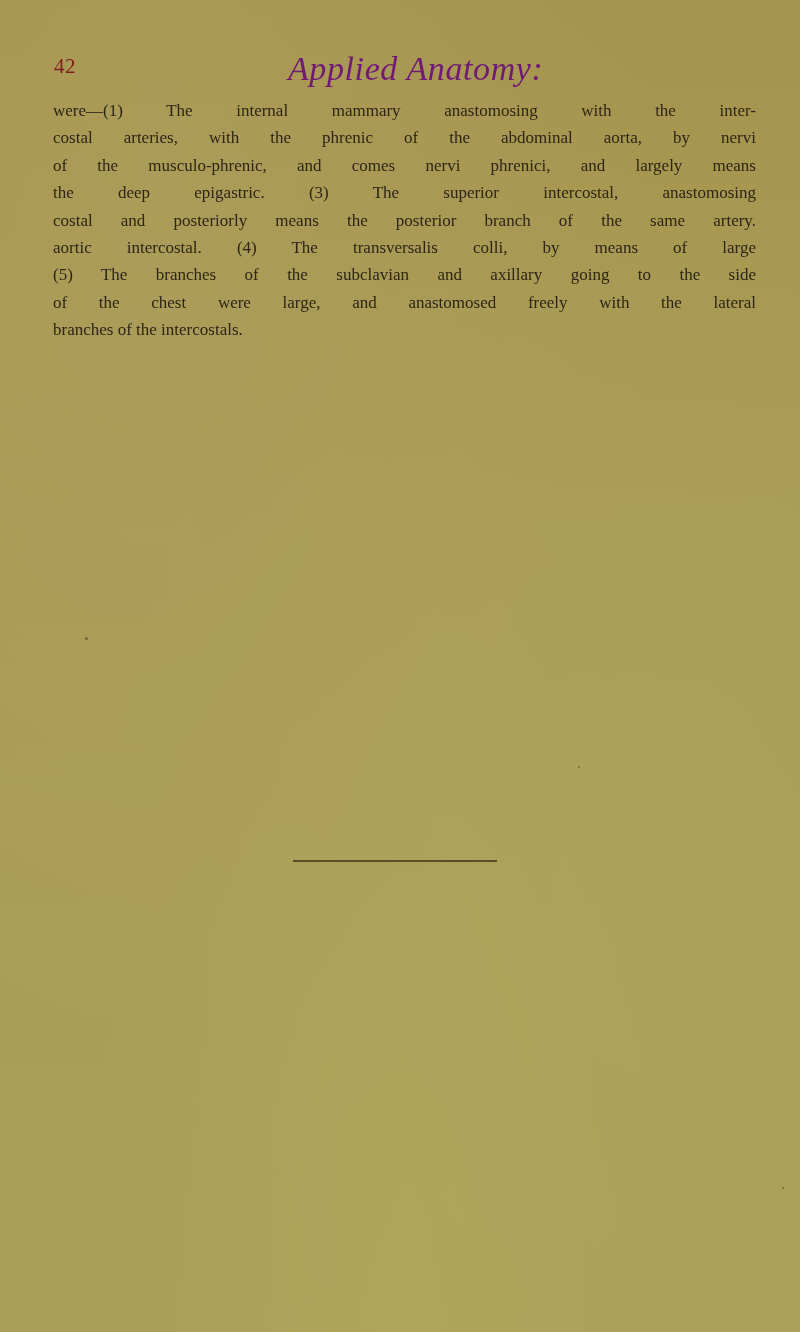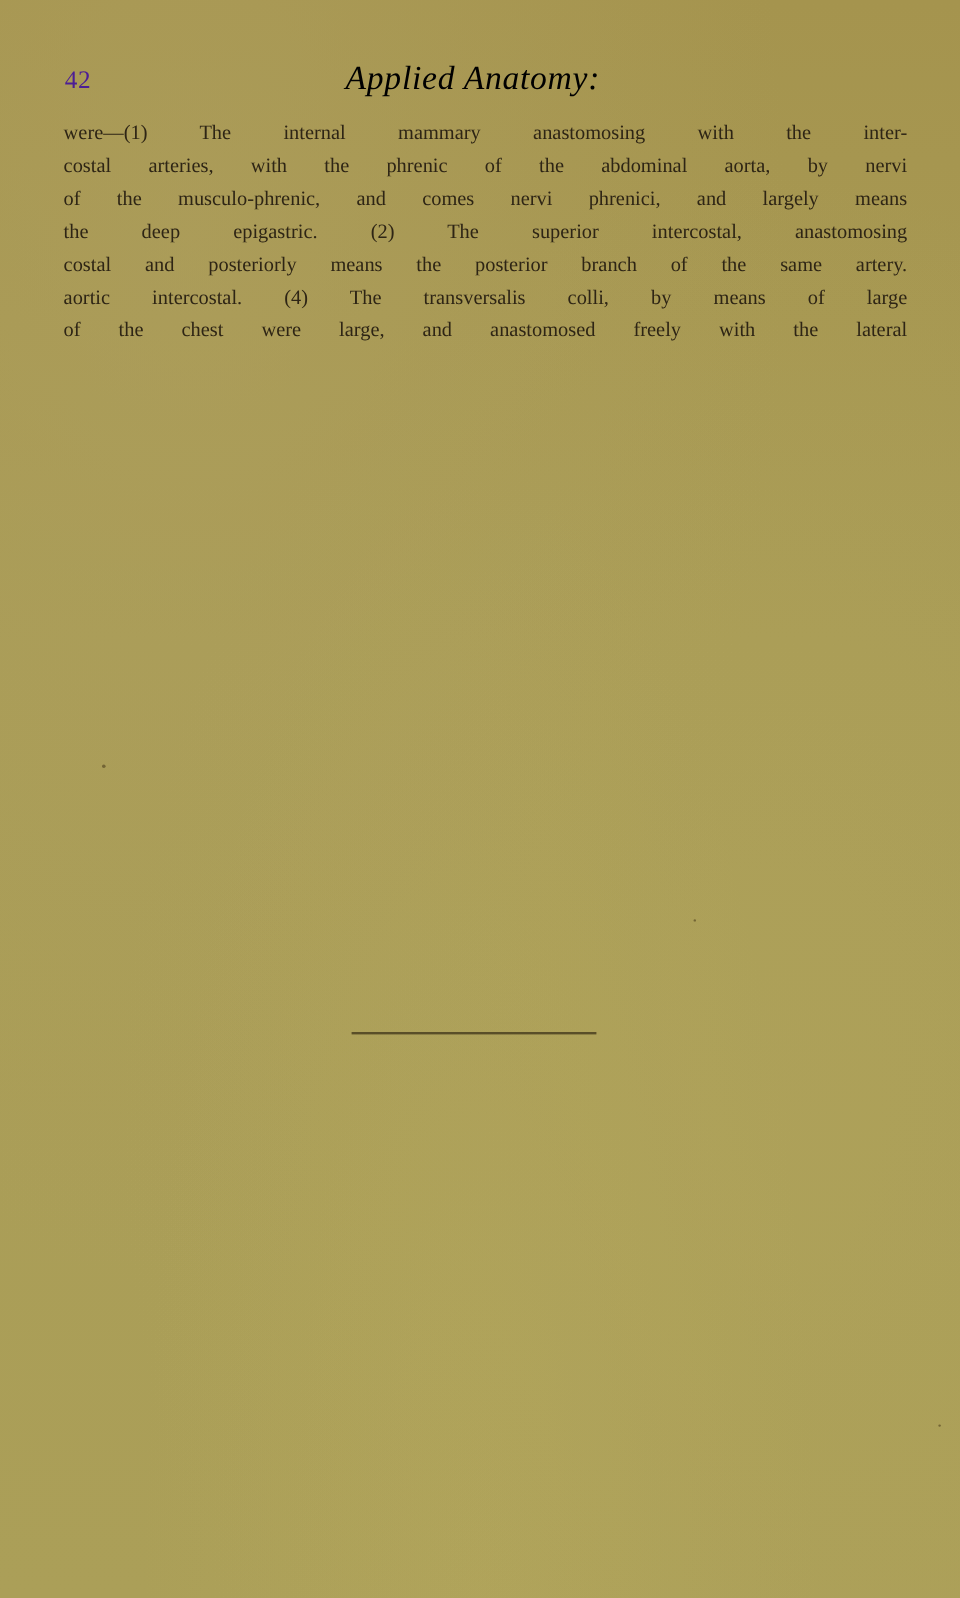--- a/index.html
+++ b/index.html
@@ -32,30 +32,30 @@
       top: 48px;
       left: 54px;
       width: 700px;
       height: 40px;
     }
     .page-number {
       position: absolute;
       left: 0;
       top: 6px;
       font-size: 21px;
-      color: #4c1d95;
+      color: #7f1d1d;
       letter-spacing: 0.5px;
     }
     .running-title {
       position: absolute;
       left: 234px;
       top: 2px;
-      font-size: 28px;
+      font-size: 34px;
       font-style: italic;
-      color: #000000;
+      color: #701a75;
       letter-spacing: 0.6px;
     }
     .body-text {
       position: absolute;
       top: 97px;
       left: 53px;
       width: 703px;
     }
     .line {
       display: block;
@@ -95,24 +95,26 @@
 
   <div class="running-head">
     <span class="page-number">42</span>
     <span class="running-title">Applied Anatomy:</span>
   </div>
 
   <div class="body-text">
     <span class="line">were—(1) The internal mammary anastomosing with the inter-</span>
     <span class="line">costal arteries, with the phrenic of the abdominal aorta, by nervi</span>
     <span class="line">of the musculo-phrenic, and comes nervi phrenici, and largely means</span>
-    <span class="line">the deep epigastric.  (2) The superior intercostal, anastomosing</span>
+    <span class="line">the deep epigastric.  (3) The superior intercostal, anastomosing</span>
     <span class="line">costal and posteriorly means the posterior branch of the same artery.</span>
     <span class="line">aortic intercostal.  (4) The transversalis colli, by means of large</span>
+    <span class="line">(5) The branches of the subclavian and axillary going to the side</span>
     <span class="line">of the chest were large, and anastomosed freely with the lateral</span>
+    <span class="line last">branches of the intercostals.</span>
   </div>
 
   <div class="rule"></div>
 
   <div class="speck" style="left:85px; top:637px;"></div>
   <div class="speck" style="left:578px; top:766px; width:2px; height:2px;"></div>
   <div class="speck" style="left:782px; top:1187px; width:2px; height:2px;"></div>
 </div>
 
 </body></html>

